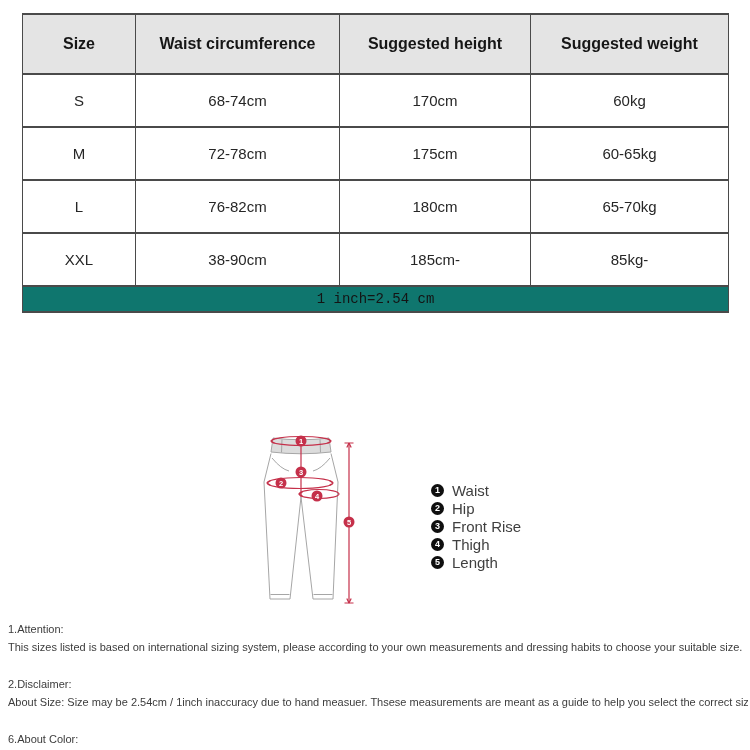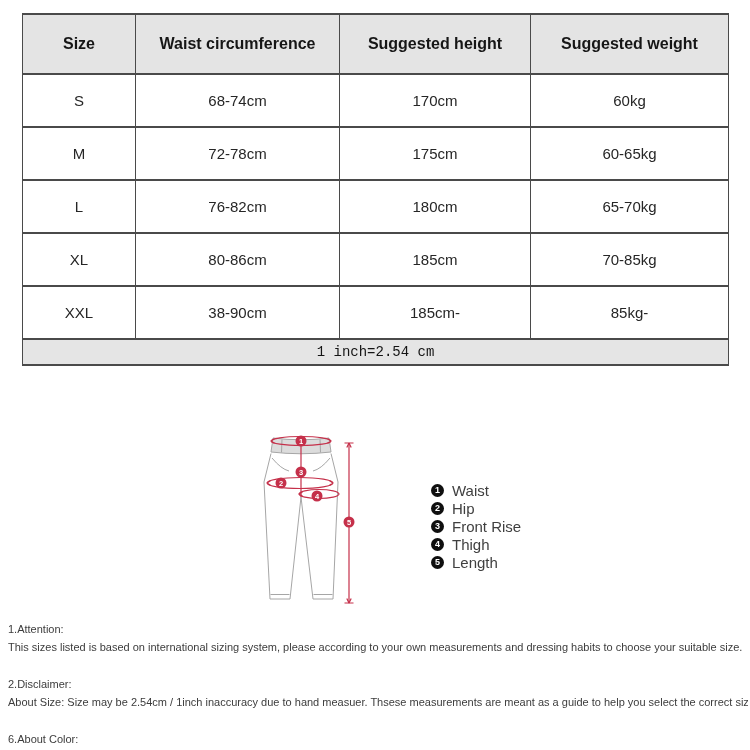--- a/index.html
+++ b/index.html
@@ -16,21 +16,21 @@
     border: solid #4a4a4a; border-width: 2px 1px;
     text-align: center; vertical-align: middle;
     overflow: hidden; white-space: nowrap;
   }
   .size-table th {
     background: #e4e4e4; height: 60px;
     font-size: 16px; font-weight: bold; color: #161616;
   }
   .size-table td.cell { height: 53px; font-size: 15px; color: #262626; background: #fff; }
   .size-table td.foot {
-    height: 26px; background: #e5e5e5;
+    height: 26px; background: #0f766e;
     font-family: "Liberation Mono", monospace; font-size: 14px; color: #141414;
   }
 
   
   .pants-svg { position: absolute; left: 250px; top: 425px; }
 
   
   .legend { position: absolute; left: 431px; top: 481px; }
   .legend-item { display: flex; align-items: center; height: 18px; }
   .legend-badge {
@@ -76,26 +76,20 @@
       <td class="cell">M</td>
       <td class="cell">72-78cm</td>
       <td class="cell">175cm</td>
       <td class="cell">60-65kg</td>
     </tr>
     <tr>
       <td class="cell">L</td>
       <td class="cell">76-82cm</td>
       <td class="cell">180cm</td>
       <td class="cell">65-70kg</td>
-    </tr>
-    <tr>
-      <td class="cell">XL</td>
-      <td class="cell">80-86cm</td>
-      <td class="cell">185cm</td>
-      <td class="cell">70-85kg</td>
     </tr>
     <tr>
       <td class="cell">XXL</td>
       <td class="cell">38-90cm</td>
       <td class="cell">185cm-</td>
       <td class="cell">85kg-</td>
     </tr>
     <tr>
       <td class="foot" colspan="4">1 inch=2.54 cm</td>
     </tr>

